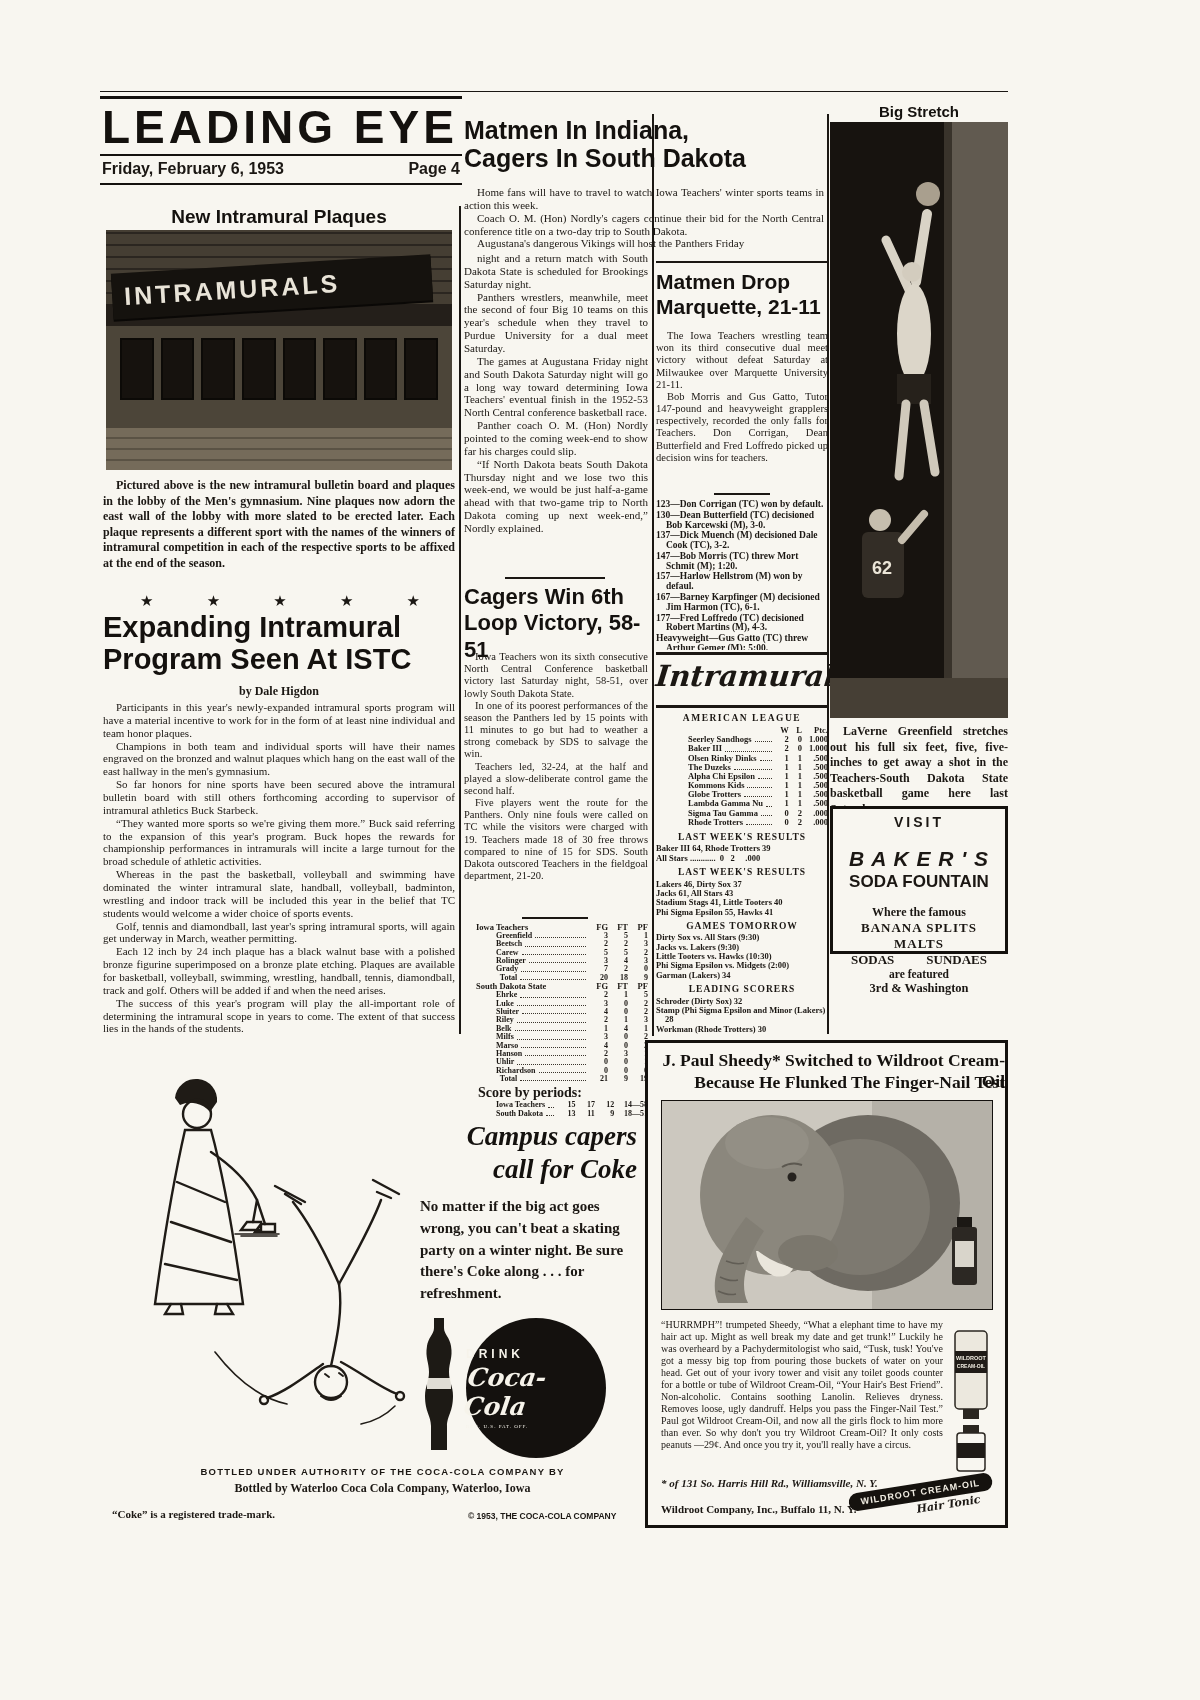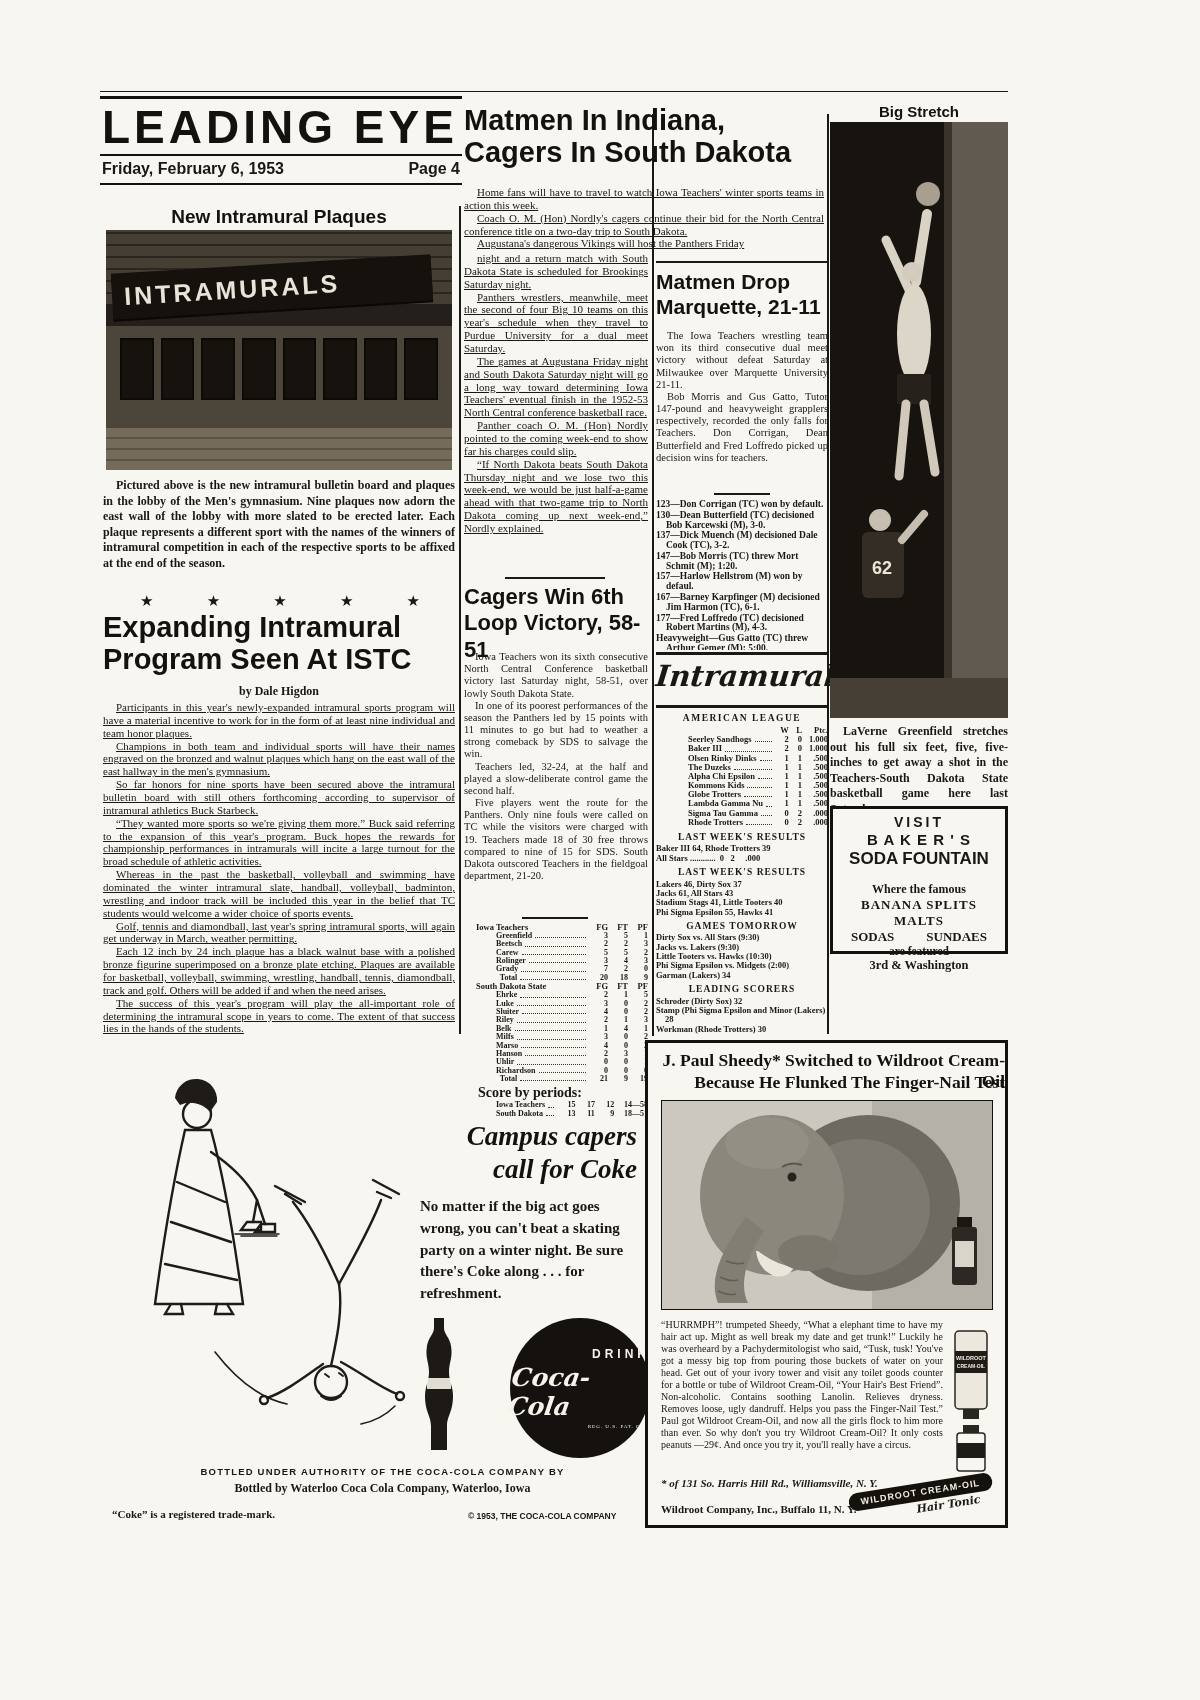--- a/index.html
+++ b/index.html
@@ -2,21 +2,21 @@
 <html><head>
 <meta charset="utf-8">
 <style>
   html,body{margin:0;padding:0;background:#ffffff;}
   .page{position:relative;width:1200px;height:1700px;background:#f8f6f0;
         font-family:"Liberation Serif",serif;color:#1b1713;overflow:hidden;}
   .abs{position:absolute;}
   .rule{position:absolute;background:#1b1713;}
   .hl{font-family:"Liberation Sans",sans-serif;font-weight:800;color:#14110e;}
   
-  .bt{font-size:11px;line-height:1.17;text-align:justify;text-decoration:underline;}
+  .bt{font-size:11px;line-height:1.17;text-align:justify;}
   .bt p{margin:0;text-indent:13px;}
   .bt-s{font-size:10.5px;line-height:1.16;text-align:justify;}
   .bt-s p{margin:0;text-indent:11px;}
   .cap{font-weight:700;font-size:12px;line-height:1.3;text-align:justify;}
   .cap p{margin:0;text-indent:13px;}
   
   .ag{font-size:9.5px;line-height:1.03;font-weight:700;}
   .ag .ag-item{padding-left:10px;text-indent:-10px;margin-bottom:1px;white-space:pre-wrap;}
   .ag8{font-size:8.5px;line-height:1.1;font-weight:700;}
   .ag8 .ag-item{padding-left:9px;text-indent:-9px;white-space:pre-wrap;}
@@ -55,21 +55,21 @@
   .p1-board i{flex:1;height:58px;background:#16120e;border:2px solid #0c0a07;}
   .p1-brick-bottom{position:absolute;bottom:0;left:0;right:0;height:42px;
     background:repeating-linear-gradient(0deg,#756b5a 0 9px,#5a5244 9px 11px),
                repeating-linear-gradient(90deg,rgba(0,0,0,.22) 0 2px,rgba(0,0,0,0) 2px 22px);}
   #photo1-caption{left:103px;top:478px;width:352px;}
   #stars{left:140px;top:592px;width:280px;display:flex;justify-content:space-between;font-size:15px;}
   #exp-headline{left:103px;top:612px;width:352px;font-size:29px;line-height:1.1;}
   #exp-byline{left:103px;top:684px;width:352px;text-align:center;font-weight:700;font-size:12px;}
   #exp-body{left:103px;top:701px;width:352px;height:334px;overflow:hidden;}
   
-  #lead-headline{left:464px;top:104px;width:364px;font-size:29px;line-height:1.12;}
+  #lead-headline{left:464px;top:116px;width:364px;font-size:25px;line-height:1.12;}
   #lead-wide{left:464px;top:186px;width:360px;}
   #lead-narrow{left:464px;top:252px;width:184px;height:320px;overflow:hidden;}
   #cagers-rule{left:505px;top:577px;width:100px;height:2px;}
   #cagers-headline{left:464px;top:584px;width:188px;font-size:22px;line-height:1.2;}
   #cagers-body{left:464px;top:651px;width:184px;height:262px;overflow:hidden;}
   #bs-rule{left:522px;top:917px;width:66px;height:2px;}
   #boxscore{left:464px;top:923px;width:184px;}
   #periods-label{font-size:14px;font-weight:700;padding-left:14px;margin-top:2px;}
   
   #matmen-rule{left:656px;top:261px;width:172px;height:2px;}
@@ -86,36 +86,36 @@
   #standings{left:656px;top:726px;width:172px;}
   #intr-sections{left:656px;top:828px;width:172px;height:206px;overflow:hidden;}
   
   #big-stretch{left:830px;top:103px;width:178px;text-align:center;font-size:15px;}
   #photo2{left:830px;top:122px;width:178px;height:596px;}
   #photo2-caption{left:830px;top:724px;width:178px;}
   #bakers{left:830px;top:806px;width:178px;height:148px;border:3px solid #14110e;box-sizing:border-box;
      text-align:center;padding-top:5px;background:#f8f6f0;}
   .bk-sans{font-family:"Liberation Sans",sans-serif;font-weight:800;}
   #bk-visit{font-size:14px;letter-spacing:3px;}
-  #bk-name{font-size:15px;letter-spacing:1px;margin-top:1px;}
+  #bk-name{font-size:21px;letter-spacing:1px;margin-top:17px;font-style:italic;}
   #bk-fountain{font-size:17px;margin-top:1px;}
   #bk-famous{font-weight:700;font-size:12px;margin-top:13px;}
   #bk-banana{font-weight:700;font-size:13px;letter-spacing:1px;}
   #bk-malts{font-weight:700;font-size:13px;letter-spacing:1px;}
   #bk-ss{display:flex;justify-content:space-between;padding:0 18px;font-weight:700;font-size:13px;}
   #bk-featured{font-weight:700;font-size:11.5px;}
   #bk-address{font-weight:700;font-size:12.5px;margin-top:1px;}
   
   #coke-illo{left:115px;top:1052px;}
   #coke-head{left:415px;top:1120px;width:222px;text-align:right;
      font-family:"Liberation Serif",serif;font-weight:800;font-style:italic;font-size:27px;line-height:1.22;color:#14110e;}
   #coke-body{left:420px;top:1196px;width:214px;font-size:15px;line-height:1.45;font-weight:600;}
   #coke-bottle{left:418px;top:1314px;}
   #coke-circle{left:466px;top:1318px;width:140px;height:140px;border-radius:50%;background:#14110e;
-     color:#f6f3ea;display:flex;flex-direction:column;align-items:flex-end;justify-content:center;margin-left:44px;}
+     color:#f6f3ea;display:flex;flex-direction:column;align-items:flex-start;justify-content:center;}
   #coke-drink{font-family:"Liberation Sans",sans-serif;font-weight:700;font-size:12px;letter-spacing:4px;}
   #coke-logo{font-family:"DejaVu Serif",serif;font-style:italic;font-weight:700;font-size:25px;transform:skewX(-8deg);margin-top:2px;}
   #coke-reg{font-size:5px;letter-spacing:1px;margin-top:3px;}
   #coke-authority{left:130px;top:1466px;width:505px;text-align:center;
      font-family:"Liberation Sans",sans-serif;font-weight:700;font-size:9.5px;letter-spacing:1.2px;}
   #coke-bottler{left:130px;top:1481px;width:505px;text-align:center;font-weight:700;font-size:12px;}
   #coke-tm{left:112px;top:1508px;font-weight:700;font-size:11px;}
   #coke-copy{left:468px;top:1511px;width:176px;font-family:"Liberation Sans",sans-serif;font-size:8.5px;font-weight:600;}
   
   #wildroot{left:645px;top:1040px;width:363px;height:488px;border:3px solid #14110e;box-sizing:border-box;background:#f8f6f0;}

